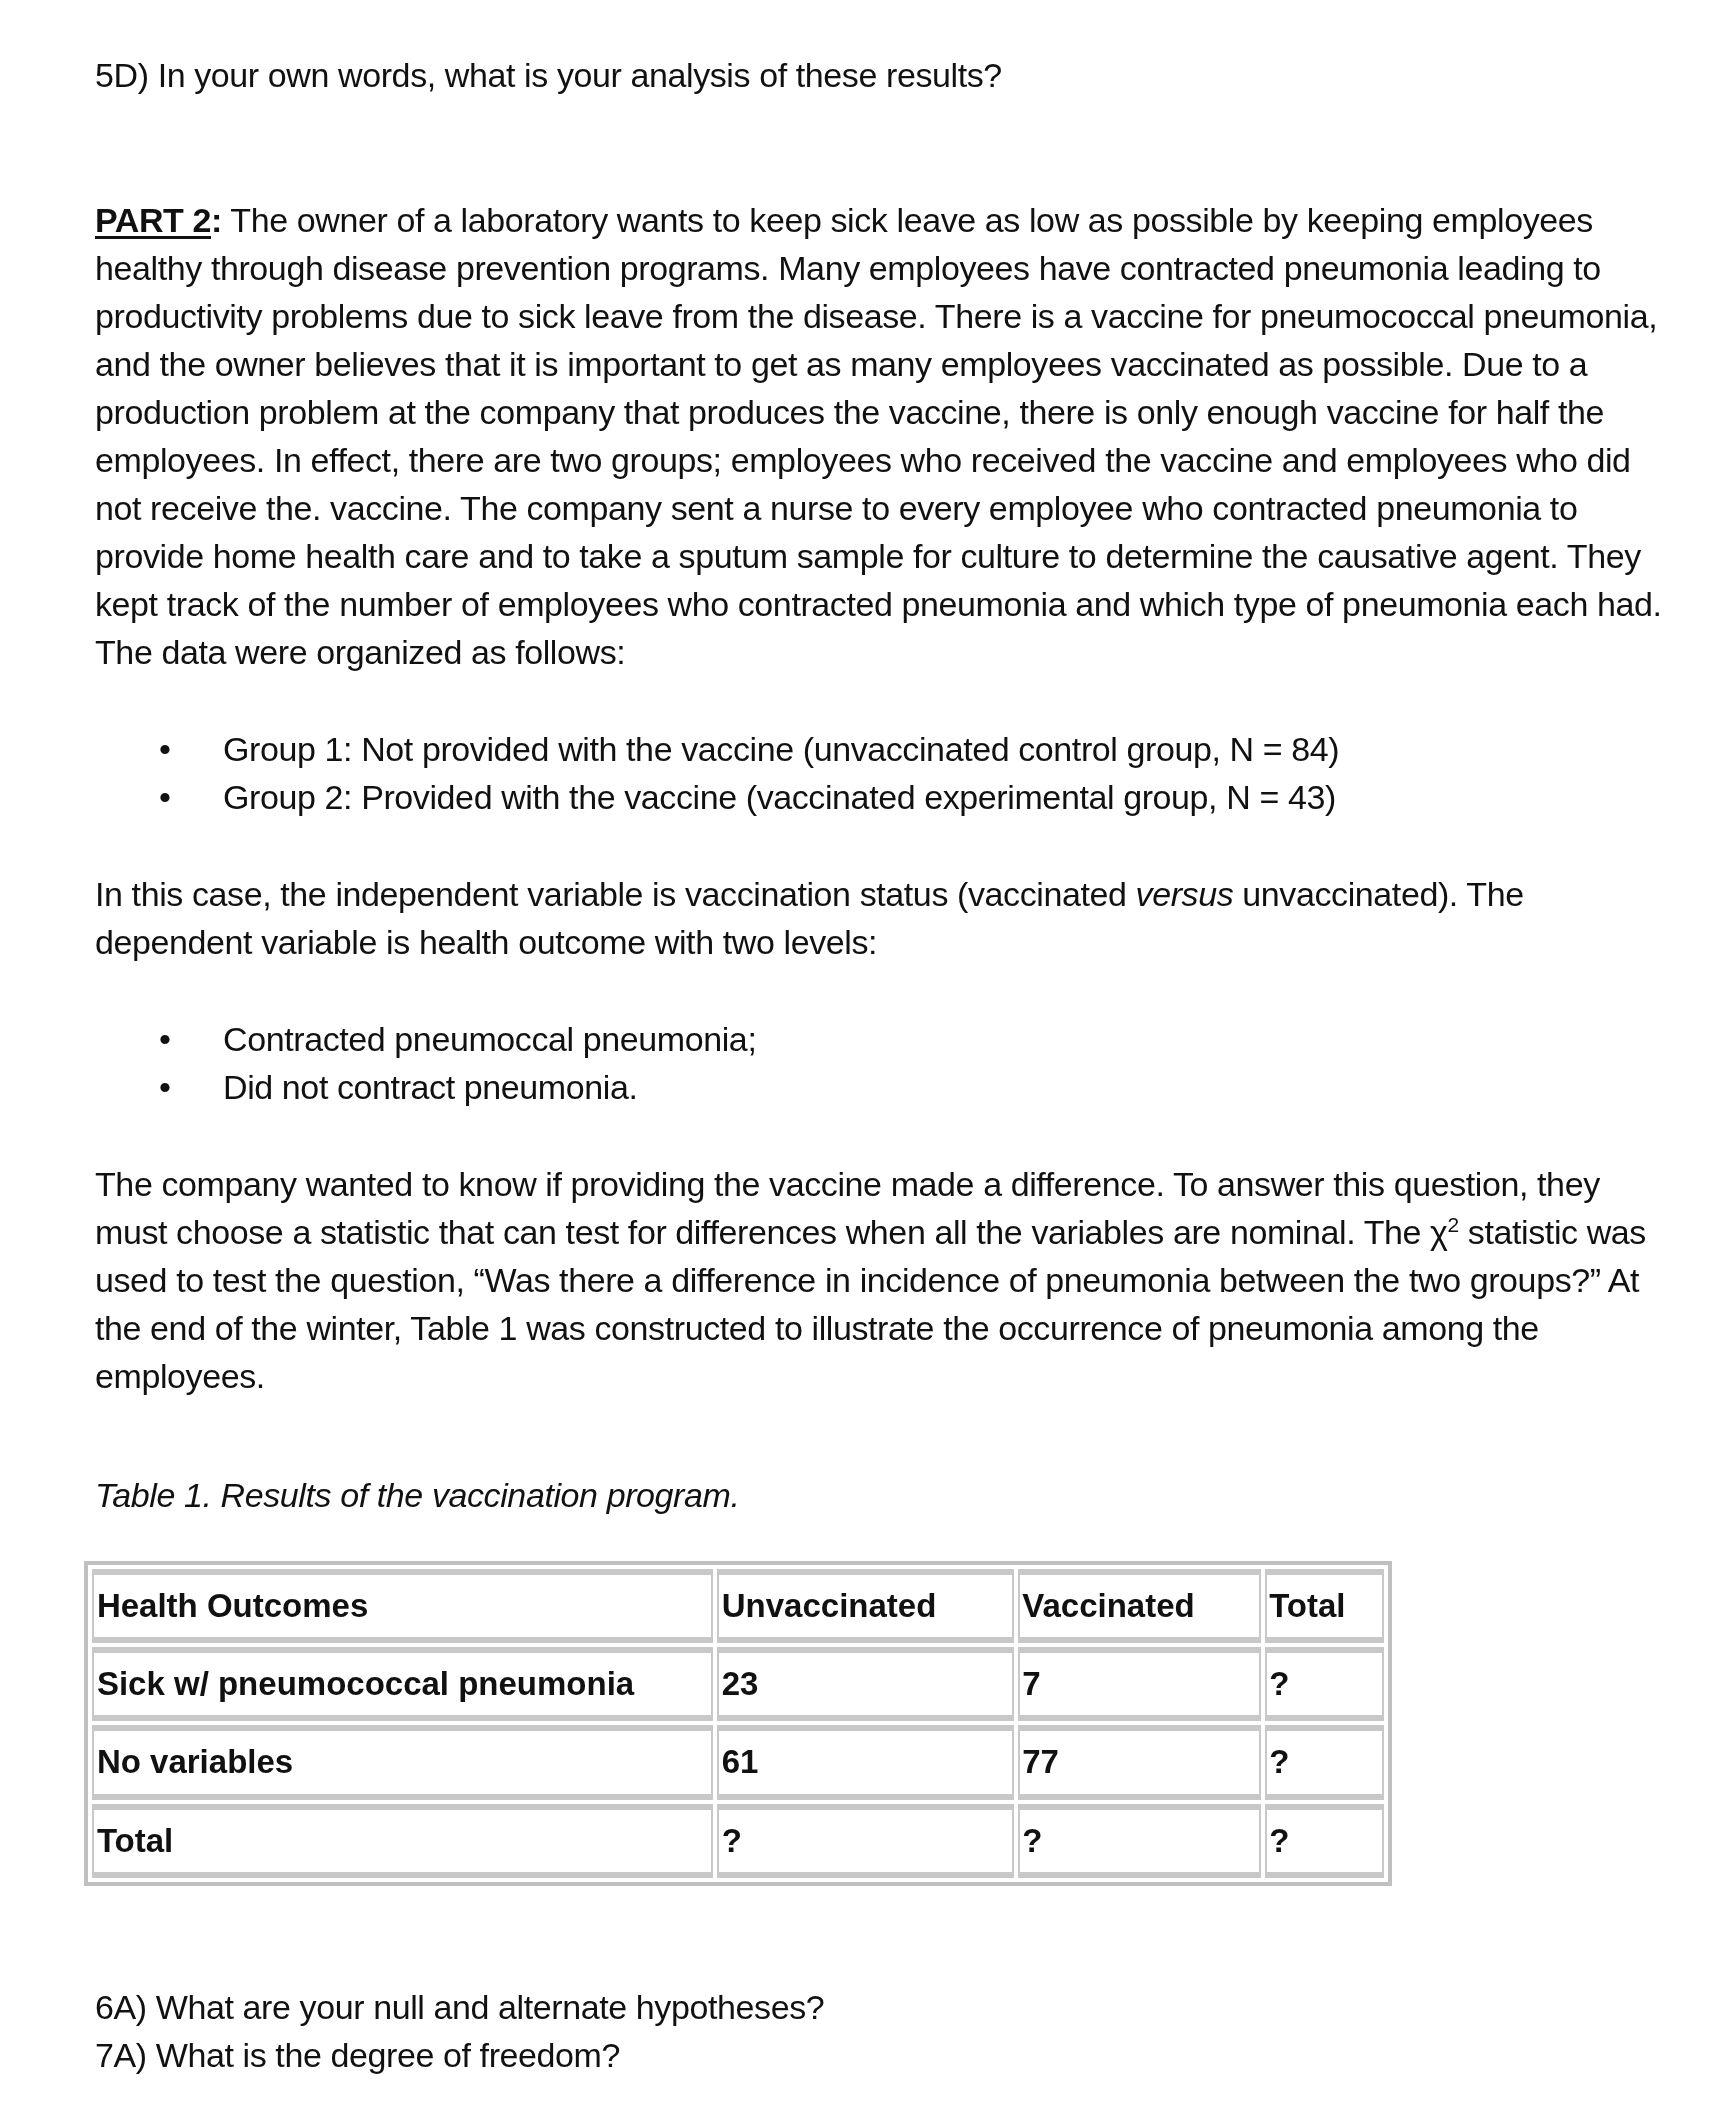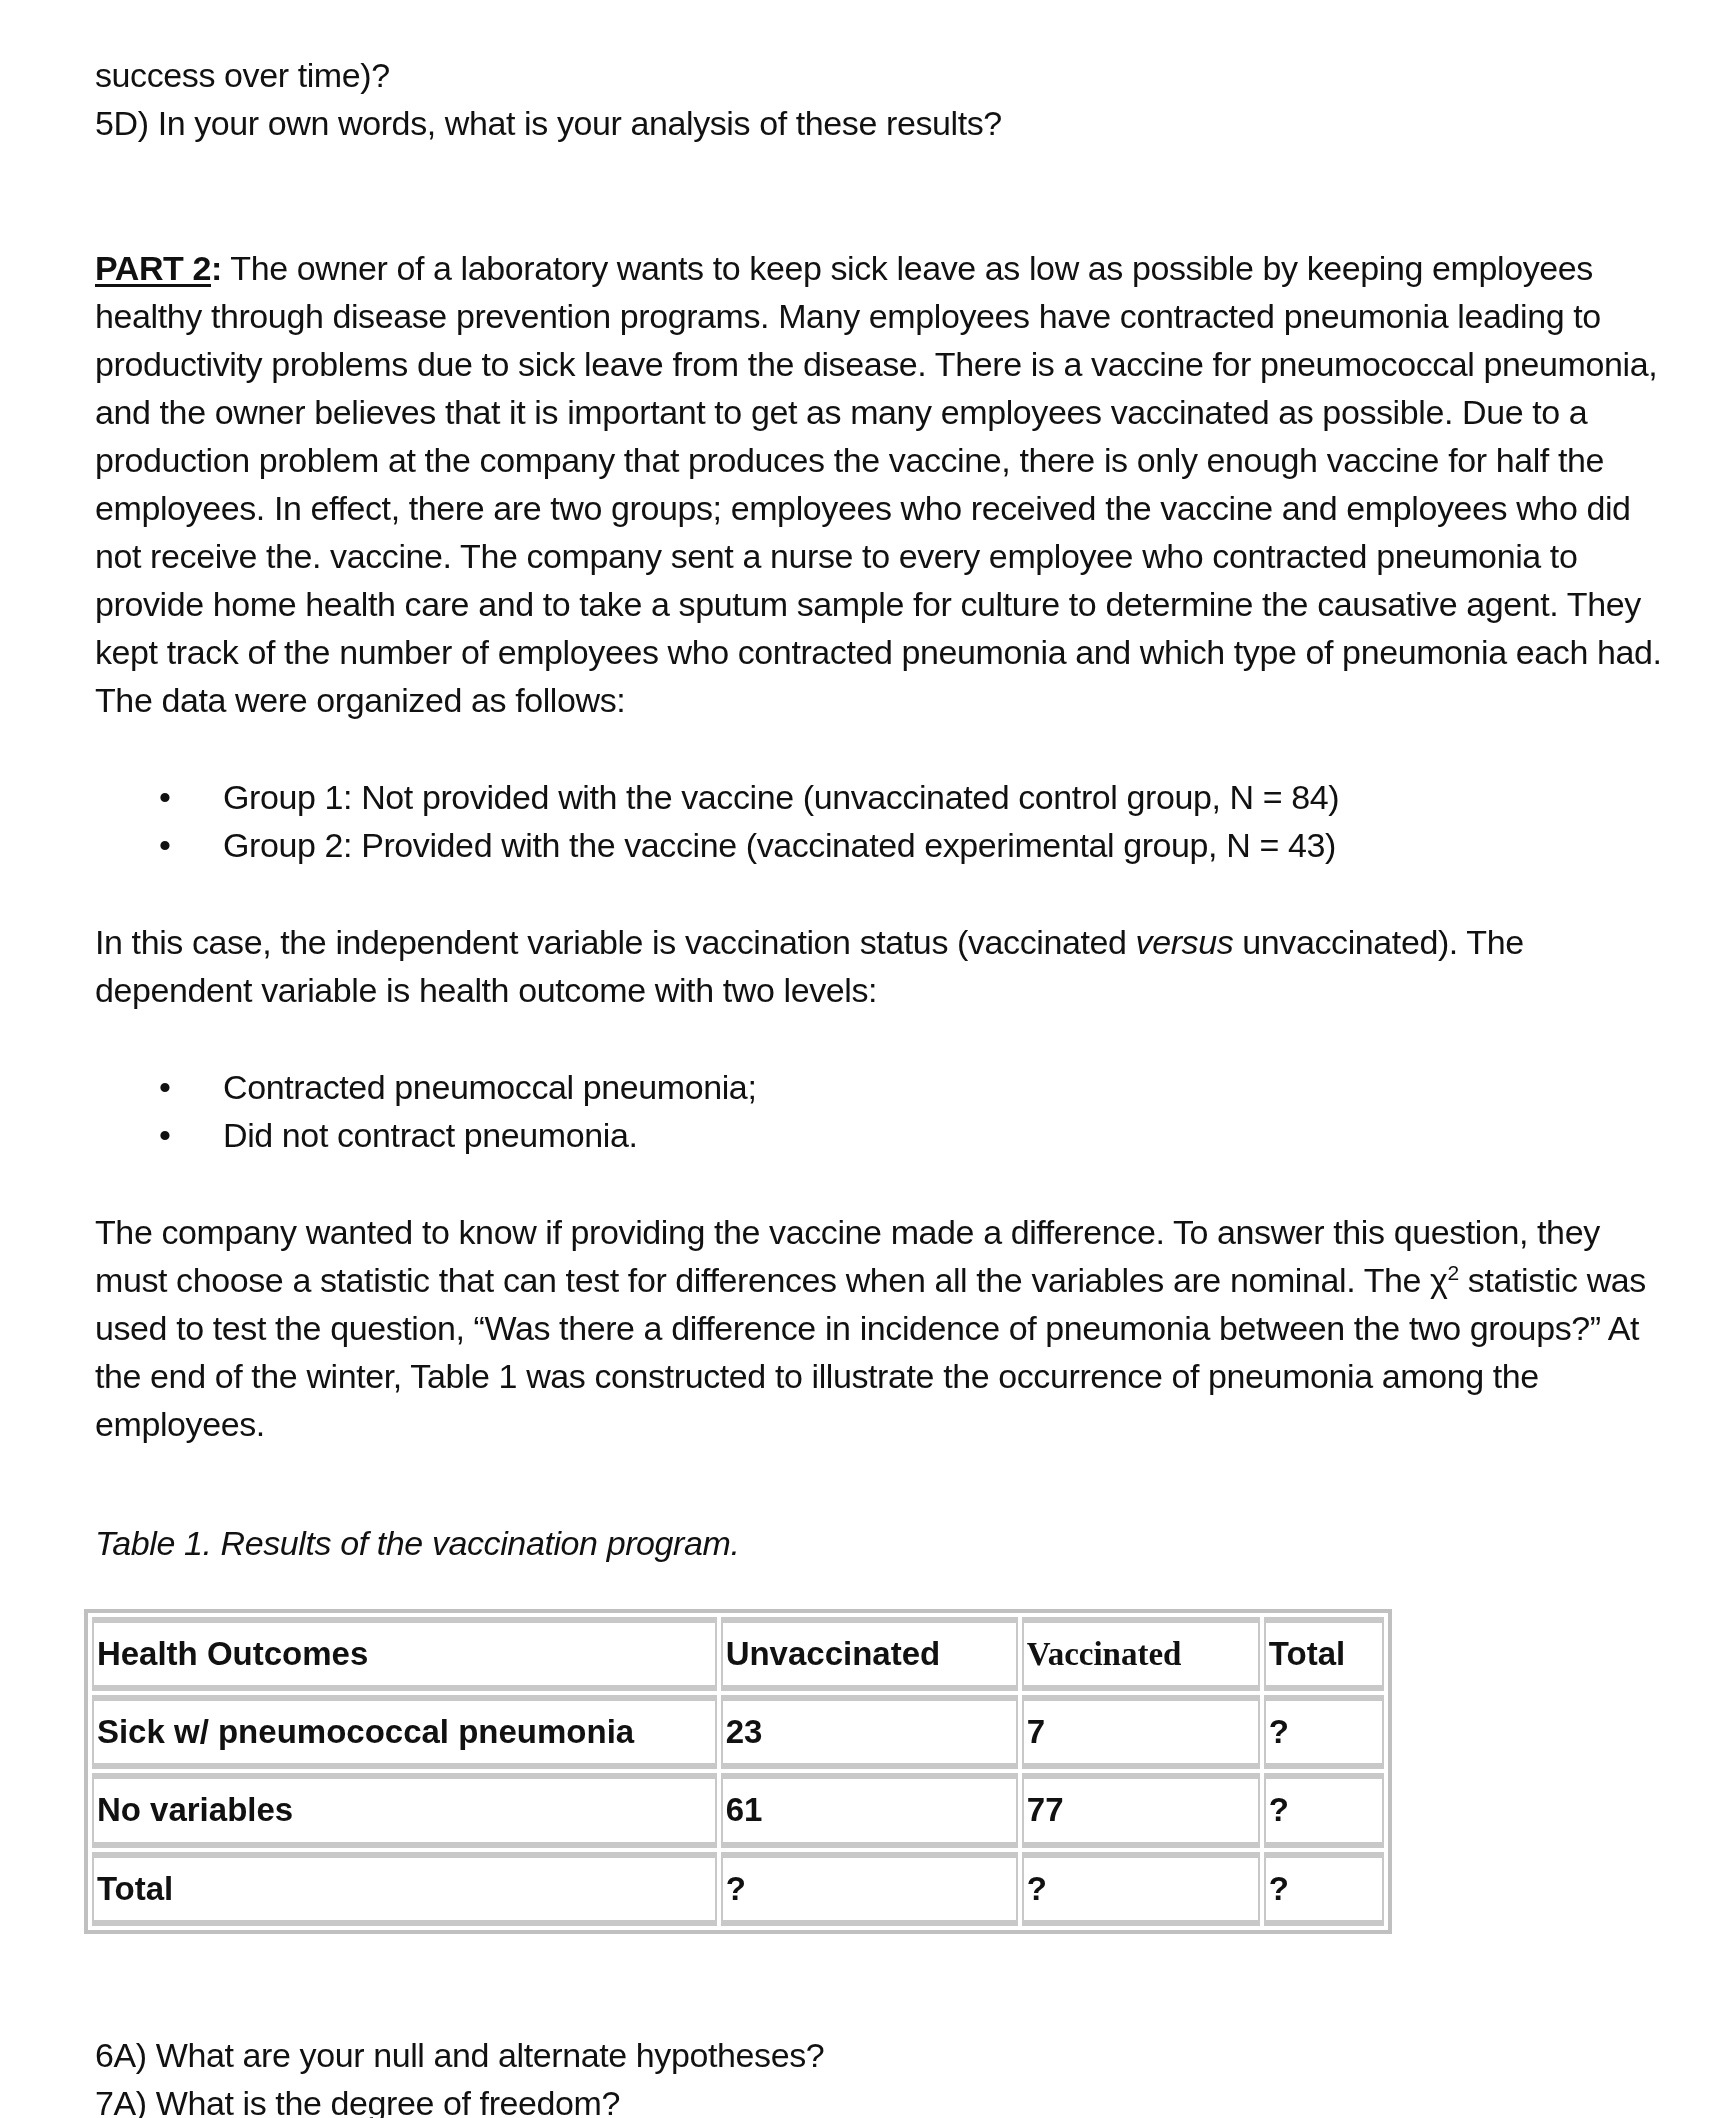--- a/index.html
+++ b/index.html
@@ -20,28 +20,27 @@
   sup { font-size: 21px; line-height: 0; }
   table.results {
     border-collapse: separate; border-spacing: 4.2px;
     border: 4.2px solid #c0c0c0; margin-left: -10.6px; width: 1308px;
     font-size: 33px; font-weight: bold;
   }
   table.results td {
     border: 2.5px solid #c8c8c8; border-top-width: 6px; border-bottom-width: 6px;
     padding: 7.6px 2.5px 7.6px 2.5px; height: 47px; vertical-align: middle;
   }
-  .c1 { width: 792px; } .c2 { width: 322px; } .c3 { width: 263px; font-family: Liberation Serif, serif; } .c4 { width: 127px; }
+  .c1 { width: 792px; } .c2 { width: 322px; } .c3 { width: 263px; } .c4 { width: 127px; }
 </style>
 </head>
 <body>
 
 <div class="page">
 
-  <p class="txt">success over time)?</p>
   <p class="txt">5D) In your own words, what is your analysis of these results?</p>
 
   <div class="gap-l"></div>
 
   <p class="txt"><span class="part-label">PART 2</span><b>:</b><span> The owner of a laboratory wants to keep sick leave as low as possible by keeping employees healthy through disease prevention programs. Many employees have contracted pneumonia leading to productivity problems due to sick leave from the disease. There is a vaccine for pneumococcal pneumonia, and the owner believes that it is important to get as many employees vaccinated as possible. Due to a production problem at the company that produces the vaccine, there is only enough vaccine for half the employees. In effect, there are two groups; employees who received the vaccine and employees who did not receive the. vaccine. The company sent a nurse to every employee who contracted pneumonia to provide home health care and to take a sputum sample for culture to determine the causative agent. They kept track of the number of employees who contracted pneumonia and which type of pneumonia each had. The data were organized as follows:</span></p>
 
   <div class="gap-m"></div>
 
   <ul class="bullets">
     <li class="txt"><span class="bullet-dot">•</span><span>Group 1: Not provided with the vaccine (unvaccinated control group, N = 84)</span></li>

